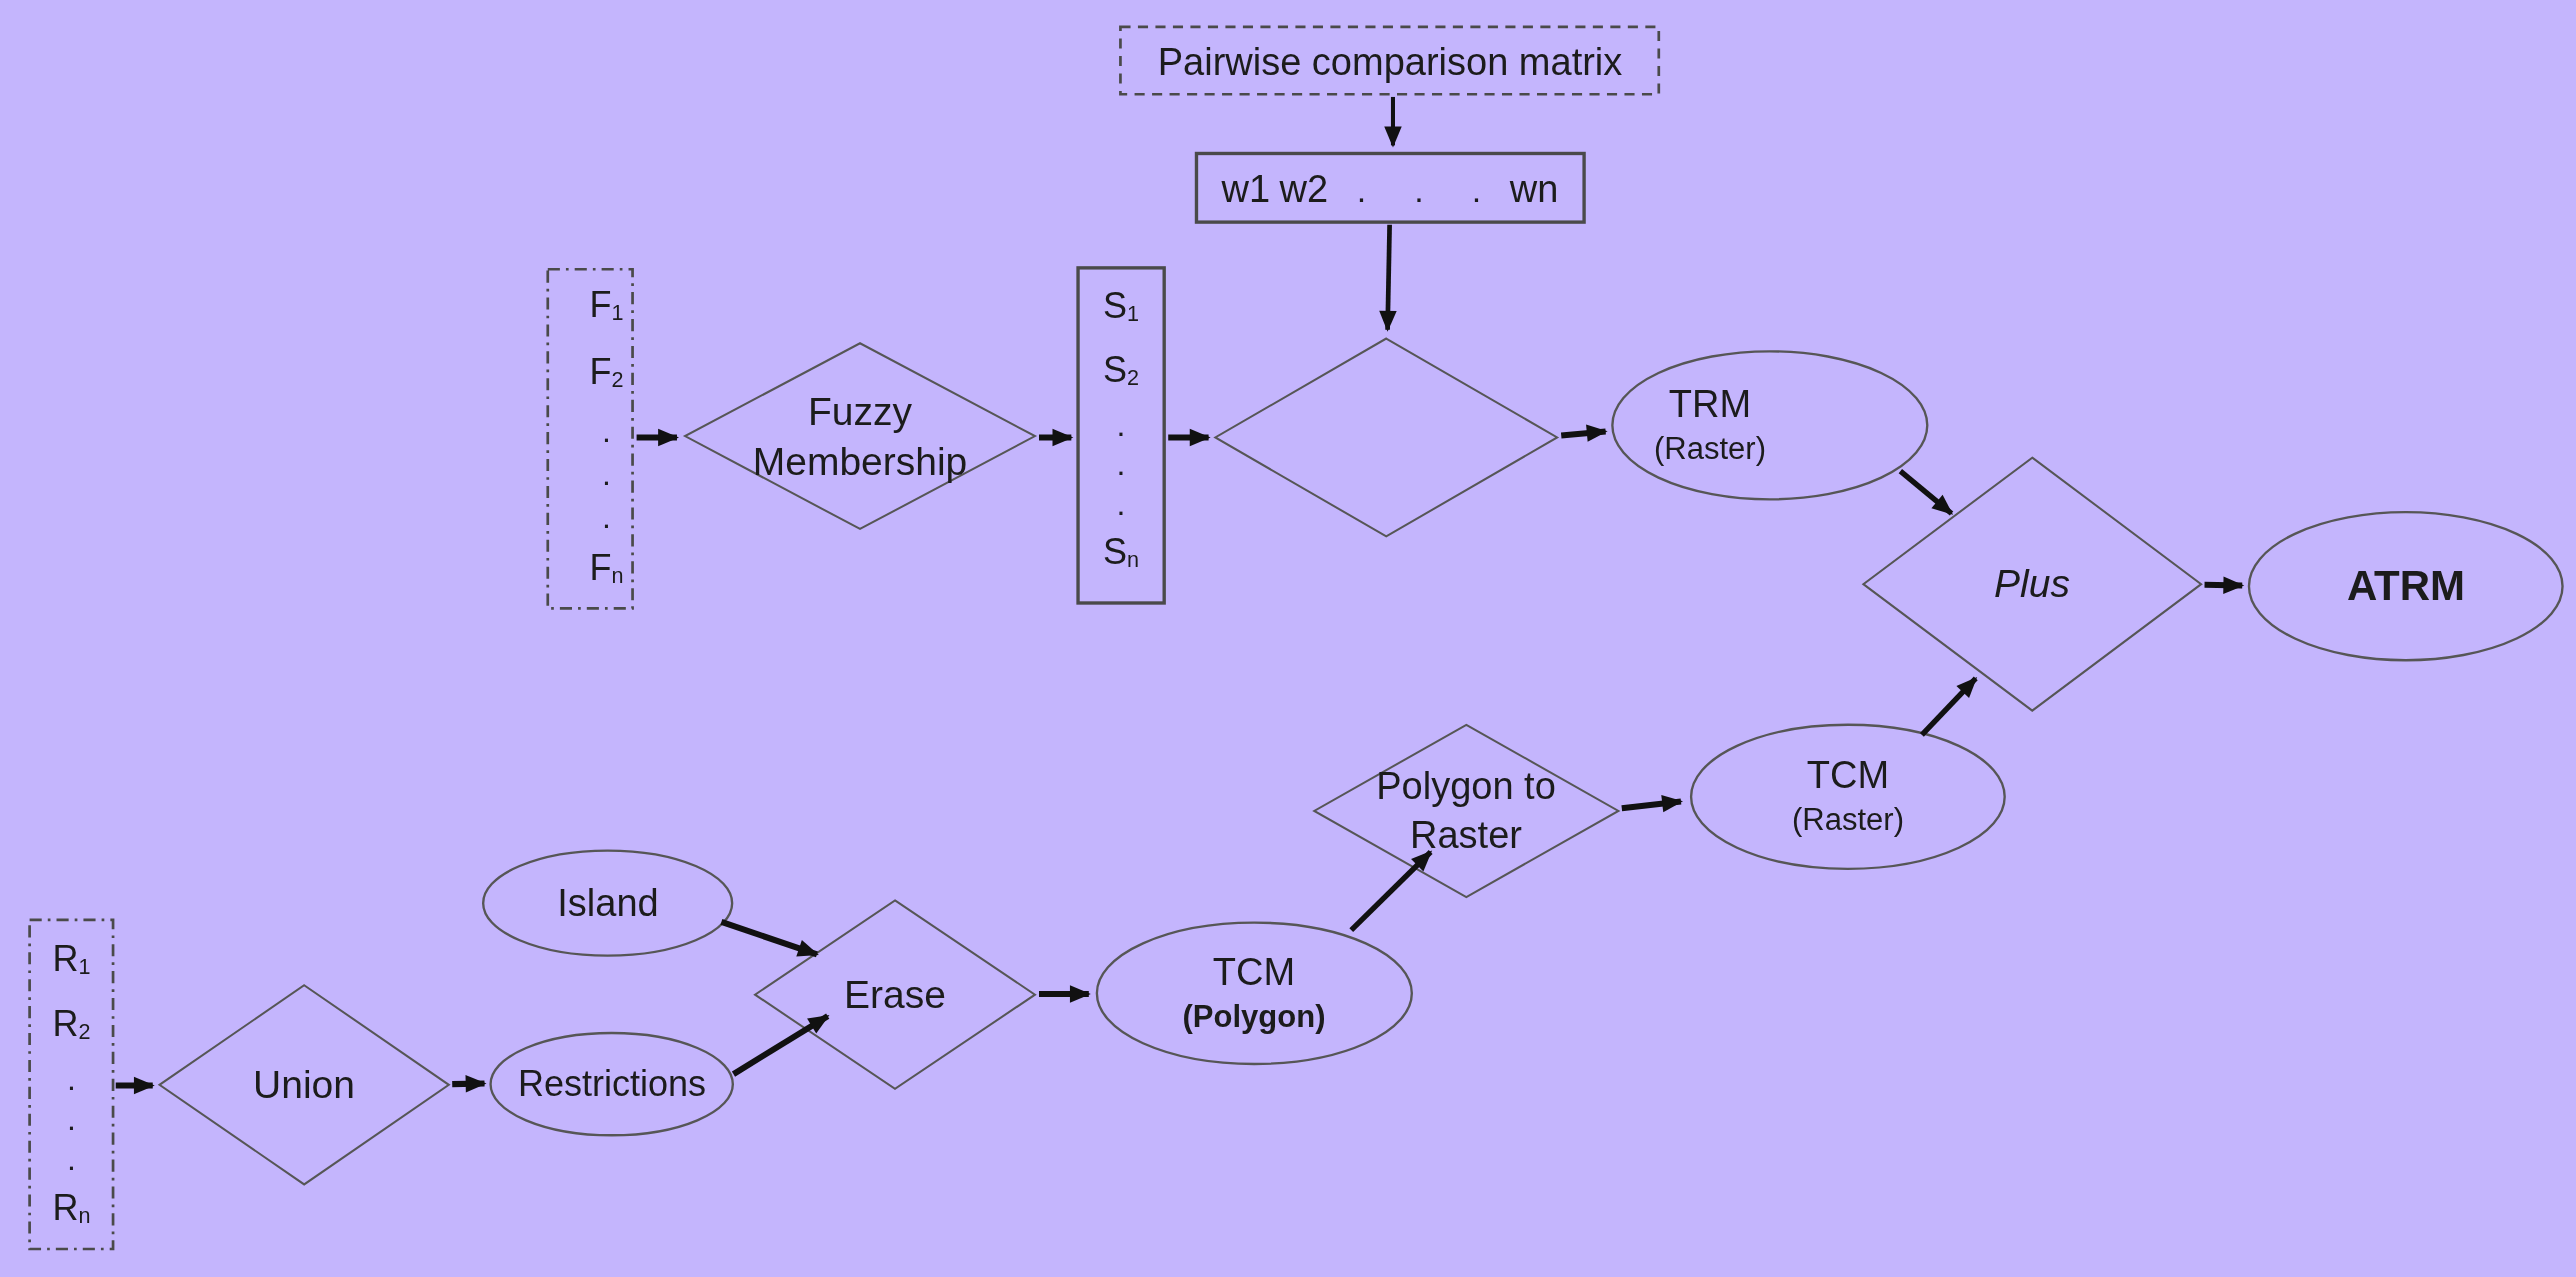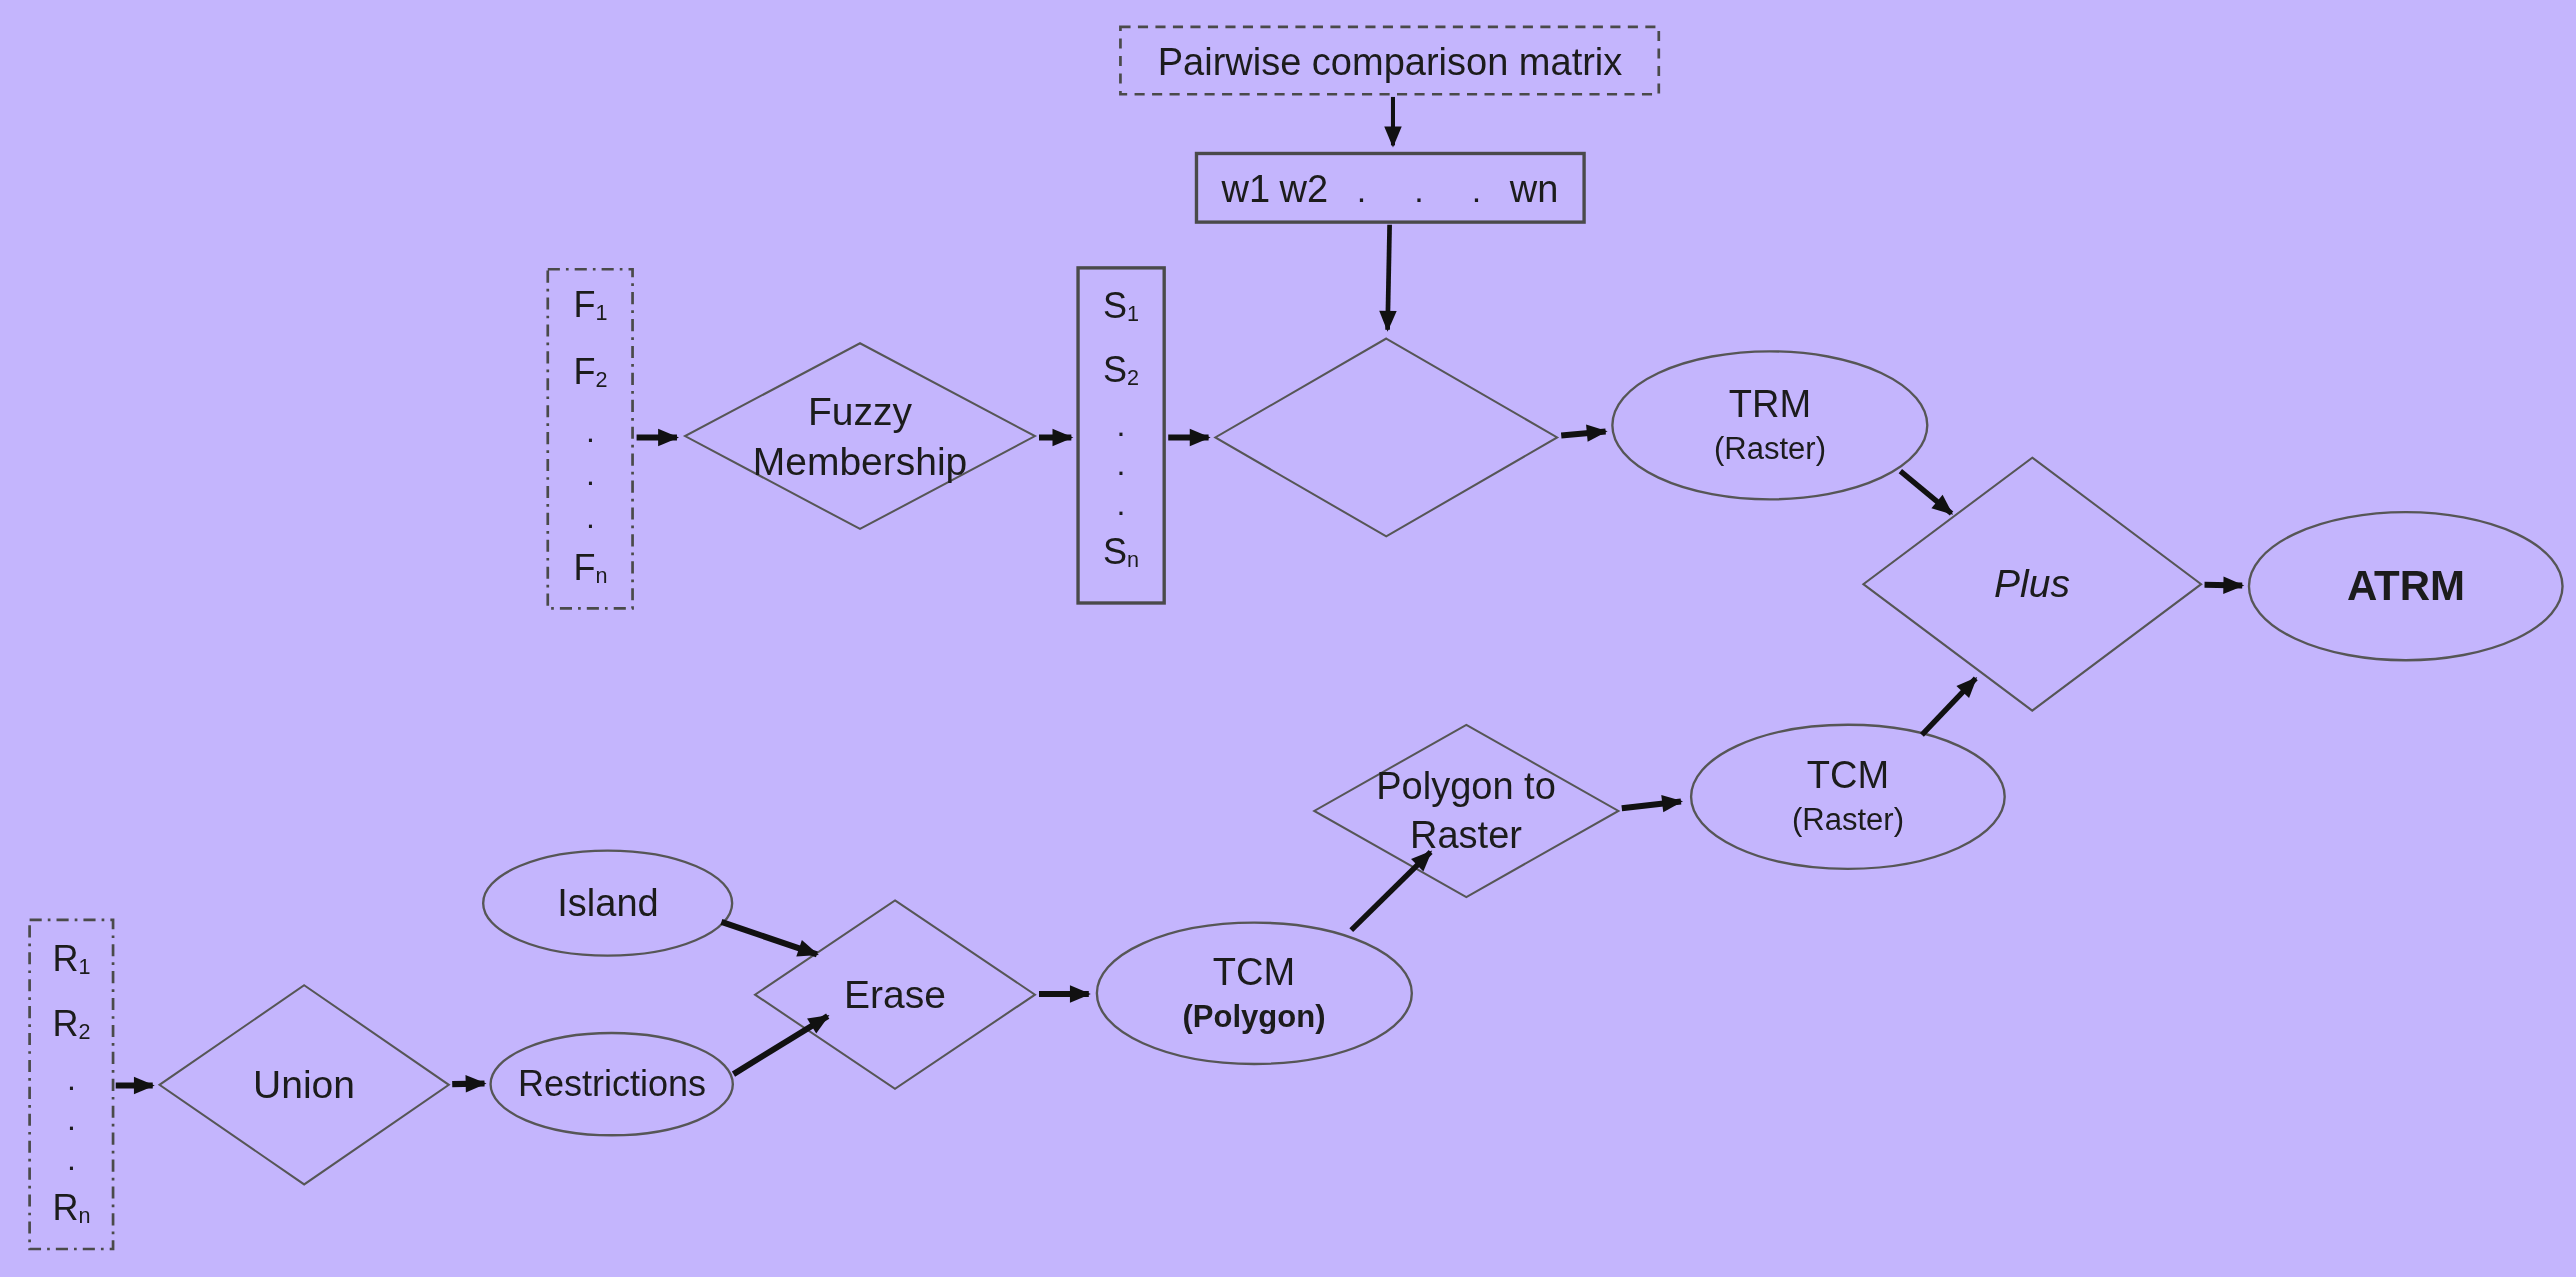--- a/index.html
+++ b/index.html
@@ -101,21 +101,21 @@
     <span class="wrow">
       <span class="wpart">w1</span>
       <span class="wpart">w2</span>
       <span class="wdot">.</span>
       <span class="wdot">.</span>
       <span class="wdot">.</span>
       <span class="wpart">wn</span>
     </span>
   </div>
 
-  <div class="stack" style="left:548px; top:269px; width:85px; height:339px; padding:16px 0 12px;">
+  <div class="stack" style="left:564px; top:269px; width:85px; height:339px; padding:16px 0 12px;">
     <div class="sline"><span>F</span><span class="sub">1</span></div>
     <div class="sline"><span>F</span><span class="sub">2</span></div>
     <div class="dotline">.</div>
     <div class="dotline">.</div>
     <div class="dotline">.</div>
     <div class="sline"><span>F</span><span class="sub">n</span></div>
   </div>
 
   <div class="stack" style="left:1078px; top:268px; width:86px; height:324px; padding:17.5px 0 12px;">
     <div class="sline"><span>S</span><span class="sub">1</span></div>
@@ -134,21 +134,21 @@
     <div class="dotline">.</div>
     <div class="sline"><span>R</span><span class="sub">n</span></div>
   </div>
 
   <div class="lbl" style="left:860px; top:437px; font-size:39px;">
     <span class="ln">Fuzzy</span>
     <span class="ln">Membership</span>
   </div>
 
 
-  <div class="lbl" style="left:1770px; top:424px; font-size:38px;">
+  <div class="lbl" style="left:1710px; top:424px; font-size:38px;">
     <span class="ln">TRM</span>
     <span class="ln2" style="font-size:31px;">(Raster)</span>
   </div>
 
   <div class="lbl" style="left:2032px; top:584px; font-size:39px;font-style:italic;">Plus</div>
 
   <div class="lbl bold" style="left:2406px; top:586px; font-size:42px;">ATRM</div>
 
   <div class="lbl" style="left:304px; top:1085px; font-size:39px;">Union</div>
 

